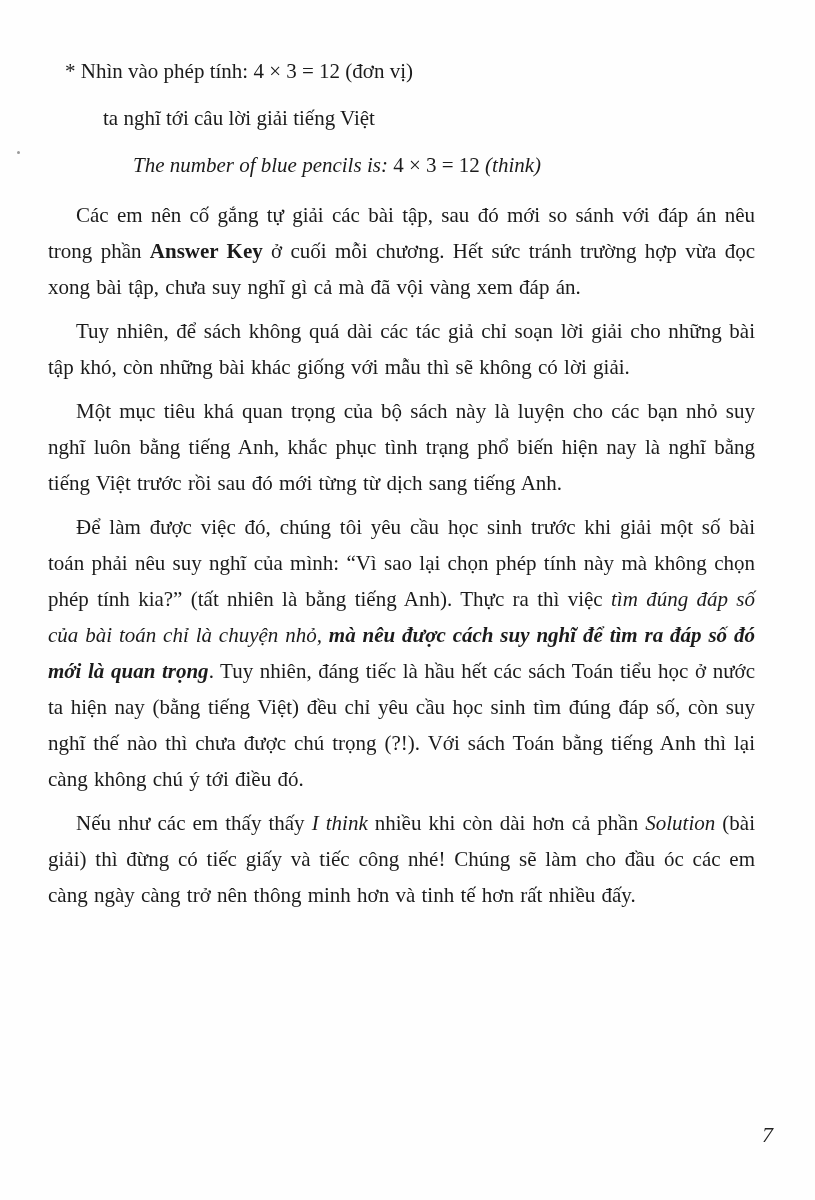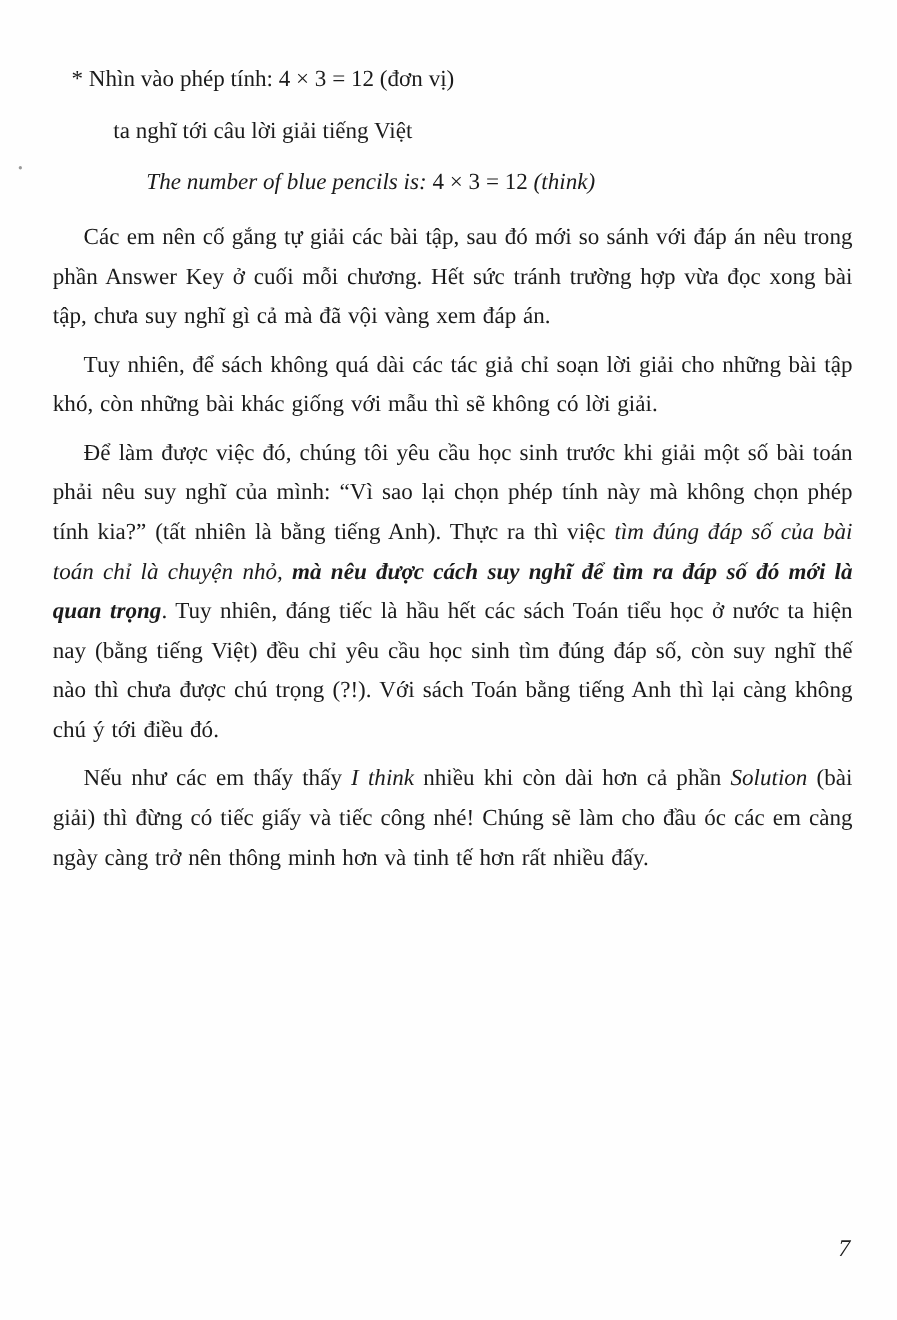--- a/index.html
+++ b/index.html
@@ -6,21 +6,21 @@
     margin: 0;
     padding: 0;
     background: #ffffff;
   }
   .page {
     position: relative;
     width: 815px;
     height: 1200px;
     box-sizing: border-box;
     background: #fefefe;
-    padding: 56px 40px 0 48px;
+    padding: 56px 60px 0 48px;
     font-family: "Liberation Serif", "DejaVu Serif", serif;
     font-size: 21px;
     color: #1b1b1b;
     overflow: hidden;
   }
   .intro-block {
     margin: 0;
   }
   .line {
     line-height: 30px;
@@ -34,21 +34,21 @@
     margin-top: 16px;
   }
   .para {
     margin: 0 0 8px 0;
     line-height: 36px;
     text-align: justify;
     text-indent: 28px;
     word-spacing: 1px;
   }
   span.i  { font-style: italic; }
-  span.b  { font-weight: normal; }
+  span.b  { font-weight: bold; }
   span.bi { font-weight: bold; font-style: italic; }
   .page-number {
     position: absolute;
     top: 1122px;
     right: 42px;
     font-size: 22px;
     font-style: italic;
     color: #222222;
   }
   .speck {
@@ -71,18 +71,19 @@
 
   <div class="line ind-a"><span>* Nhìn vào phép tính: 4 × 3 = 12 (đơn vị)</span></div>
       <div class="line ind-b"><span>ta nghĩ tới câu lời giải tiếng Việt</span></div>
       <div class="line ind-c"><span class="i">The number of blue pencils is:</span><span> 4 × 3 = 12 </span><span class="i">(think)</span></div>
     </div>
 
   <div class="body-paragraphs">
 
   <p class="para"><span>Các em nên cố gắng tự giải các bài tập, sau đó mới so sánh với đáp án nêu trong phần </span><span class="b">Answer Key</span><span> ở cuối mỗi chương. Hết sức tránh trường hợp vừa đọc xong bài tập, chưa suy nghĩ gì cả mà đã vội vàng xem đáp án.</span></p>
       <p class="para"><span>Tuy nhiên, để sách không quá dài các tác giả chỉ soạn lời giải cho những bài tập khó, còn những bài khác giống với mẫu thì sẽ không có lời giải.</span></p>
+      <p class="para"><span>Một mục tiêu khá quan trọng của bộ sách này là luyện cho các bạn nhỏ suy nghĩ luôn bằng tiếng Anh, khắc phục tình trạng phổ biến hiện nay là nghĩ bằng tiếng Việt trước rồi sau đó mới từng từ dịch sang tiếng Anh.</span></p>
       <p class="para"><span>Để làm được việc đó, chúng tôi yêu cầu học sinh trước khi giải một số bài toán phải nêu suy nghĩ của mình: “Vì sao lại chọn phép tính này mà không chọn phép tính kia?” (tất nhiên là bằng tiếng Anh). Thực ra thì việc </span><span class="i">tìm đúng đáp số của bài toán chỉ là chuyện nhỏ, </span><span class="bi">mà nêu được cách suy nghĩ để tìm ra đáp số đó mới là quan trọng</span><span>. Tuy nhiên, đáng tiếc là hầu hết các sách Toán tiểu học ở nước ta hiện nay (bằng tiếng Việt) đều chỉ yêu cầu học sinh tìm đúng đáp số, còn suy nghĩ thế nào thì chưa được chú trọng (?!). Với sách Toán bằng tiếng Anh thì lại càng không chú ý tới điều đó.</span></p>
       <p class="para"><span>Nếu như các em thấy thấy </span><span class="i">I think</span><span> nhiều khi còn dài hơn cả phần </span><span class="i">Solution</span><span> (bài giải) thì đừng có tiếc giấy và tiếc công nhé! Chúng sẽ làm cho đầu óc các em càng ngày càng trở nên thông minh hơn và tinh tế hơn rất nhiều đấy.</span></p>
     </div>
 
   <div class="page-number">7</div>
 </div>
 
 </body></html>

